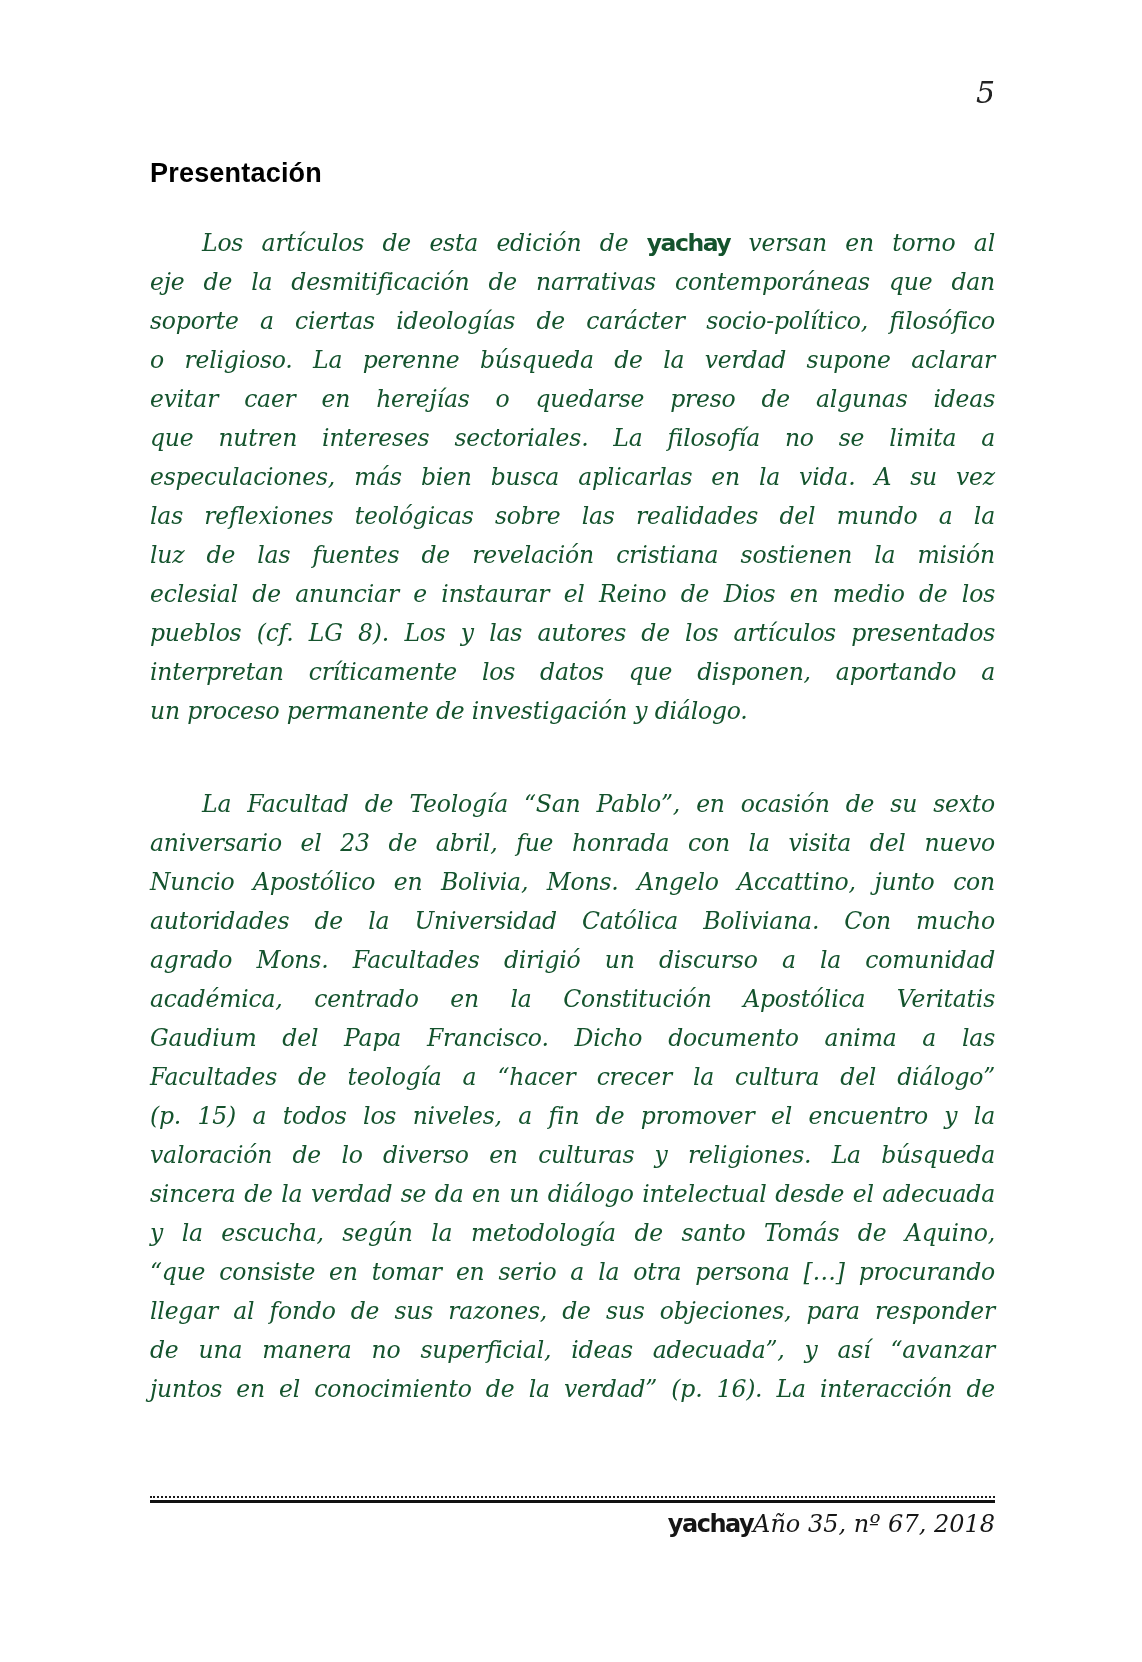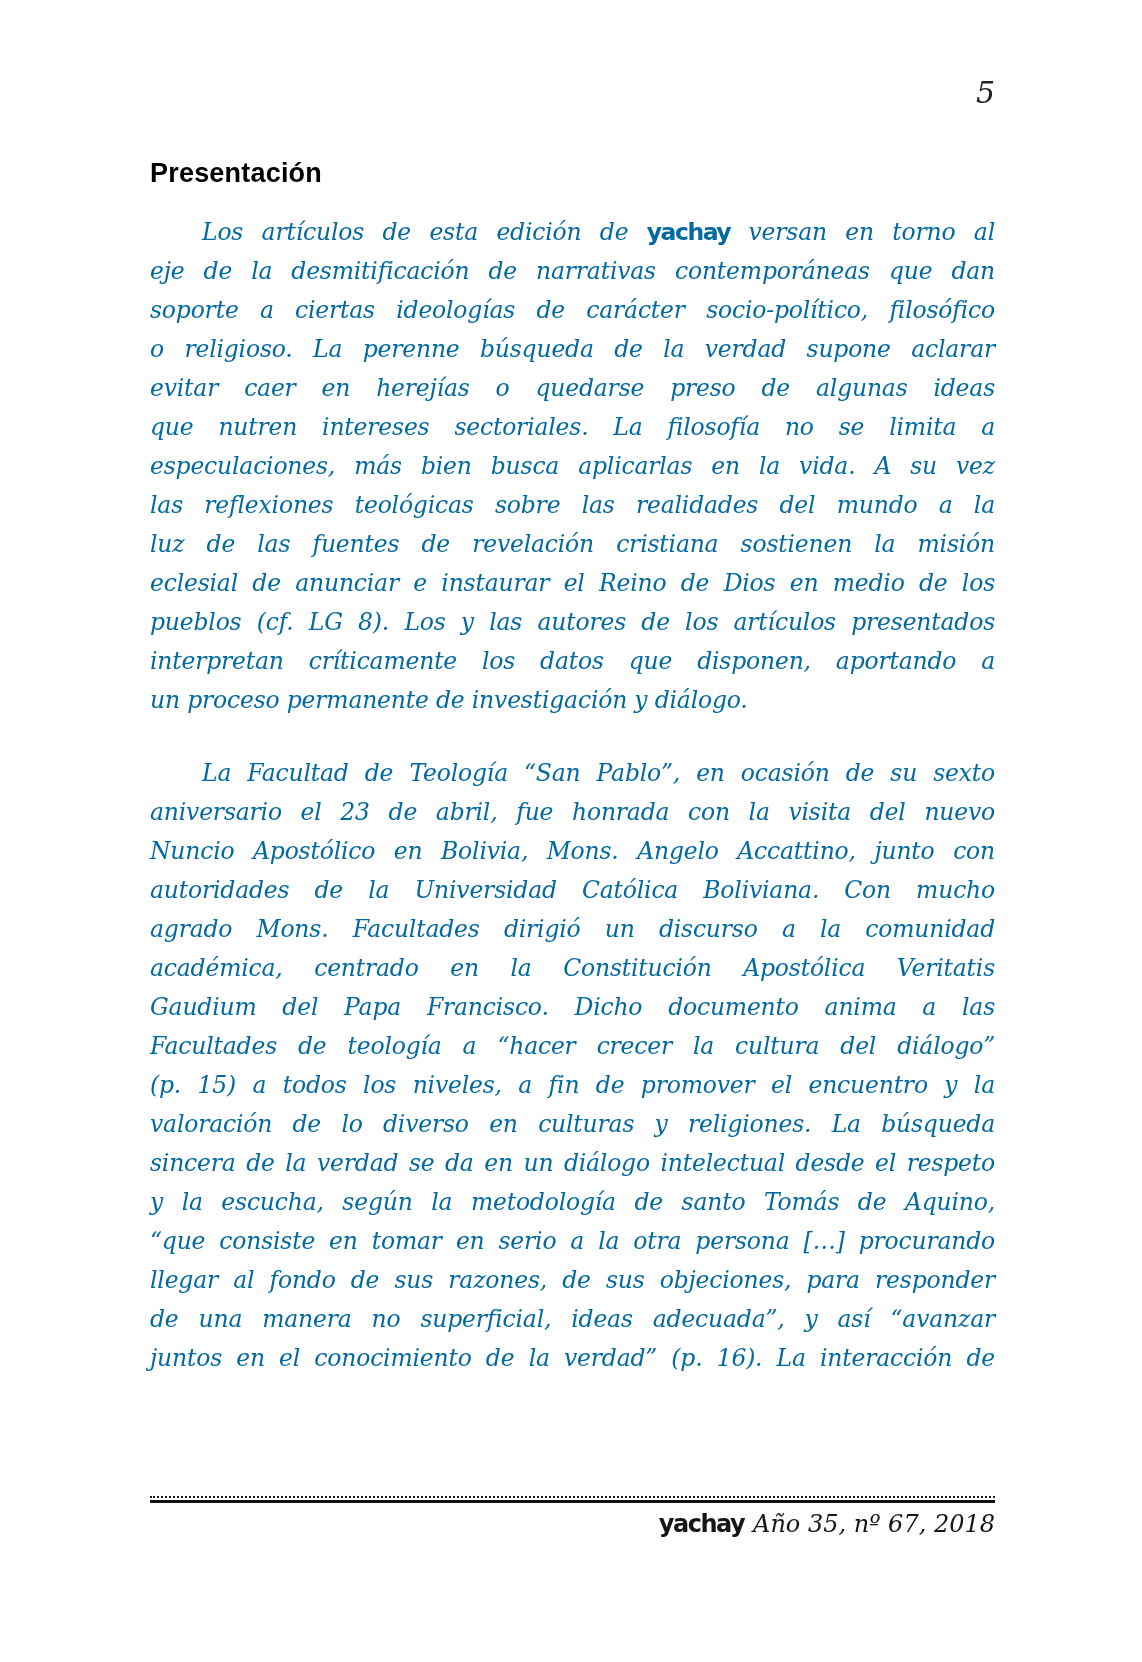--- a/index.html
+++ b/index.html
@@ -33,30 +33,30 @@
     left: 150px;
     margin: 0;
     font-family: "Liberation Sans", sans-serif;
     font-weight: bold;
     font-size: 27px;
     letter-spacing: 0.2px;
     color: #000000;
   }
   .body-text {
     position: absolute;
-    top: 213px;
+    top: 224px;
     left: 150px;
     width: 845px;
     font-style: italic;
     font-size: 23.5px;
     line-height: 39px;
     letter-spacing: -0.2px;
-    color: #0369a1;
+    color: #14532d;
   }
-  .para + .para { margin-top: 34px; }
+  .para + .para { margin-top: 54px; }
   .line {
     text-align: justify;
     text-align-last: justify;
     min-height: 39px;
   }
   .line.first { text-indent: 52px; }
   .line.endline { text-align-last: left; }
   .brand {
     font-style: normal;
     font-weight: bold;
@@ -80,21 +80,20 @@
     width: 845px;
     text-align: right;
     font-size: 24px;
     line-height: 32px;
     color: #161616;
     white-space: nowrap;
   }
   .footer-text .brand { font-size: 24px; }
   .footer-text .issue {
     font-style: italic;
-    margin-left: 9px;
   }
 </style>
 </head>
 <body>
 
 <div class="page">
 
   <div class="page-number">5</div>
 
   <h1 class="heading">Presentación</h1>
@@ -119,21 +118,21 @@
         <div class="line first"><span>La Facultad de Teología “San Pablo”, en ocasión de su sexto</span></div>
         <div class="line"><span>aniversario el 23 de abril, fue honrada con la visita del nuevo</span></div>
         <div class="line"><span>Nuncio Apostólico en Bolivia, Mons. Angelo Accattino, junto con</span></div>
         <div class="line"><span>autoridades de la Universidad Católica Boliviana. Con mucho</span></div>
         <div class="line"><span>agrado Mons. Facultades dirigió un discurso a la comunidad</span></div>
         <div class="line"><span>académica, centrado en la Constitución Apostólica Veritatis</span></div>
         <div class="line"><span>Gaudium del Papa Francisco. Dicho documento anima a las</span></div>
         <div class="line"><span>Facultades de teología a “hacer crecer la cultura del diálogo”</span></div>
         <div class="line"><span>(p. 15) a todos los niveles, a fin de promover el encuentro y la</span></div>
         <div class="line"><span>valoración de lo diverso en culturas y religiones. La búsqueda</span></div>
-        <div class="line"><span>sincera de la verdad se da en un diálogo intelectual desde el respeto</span></div>
+        <div class="line"><span>sincera de la verdad se da en un diálogo intelectual desde el adecuada</span></div>
         <div class="line"><span>y la escucha, según la metodología de santo Tomás de Aquino,</span></div>
         <div class="line"><span>“que consiste en tomar en serio a la otra persona […] procurando</span></div>
         <div class="line"><span>llegar al fondo de sus razones, de sus objeciones, para responder</span></div>
         <div class="line"><span>de una manera no superficial, ideas adecuada”, y así “avanzar</span></div>
         <div class="line"><span>juntos en el conocimiento de la verdad” (p. 16). La interacción de</span></div>
       </div>
     </div>
 
   <div class="footer-rule"></div>
 

